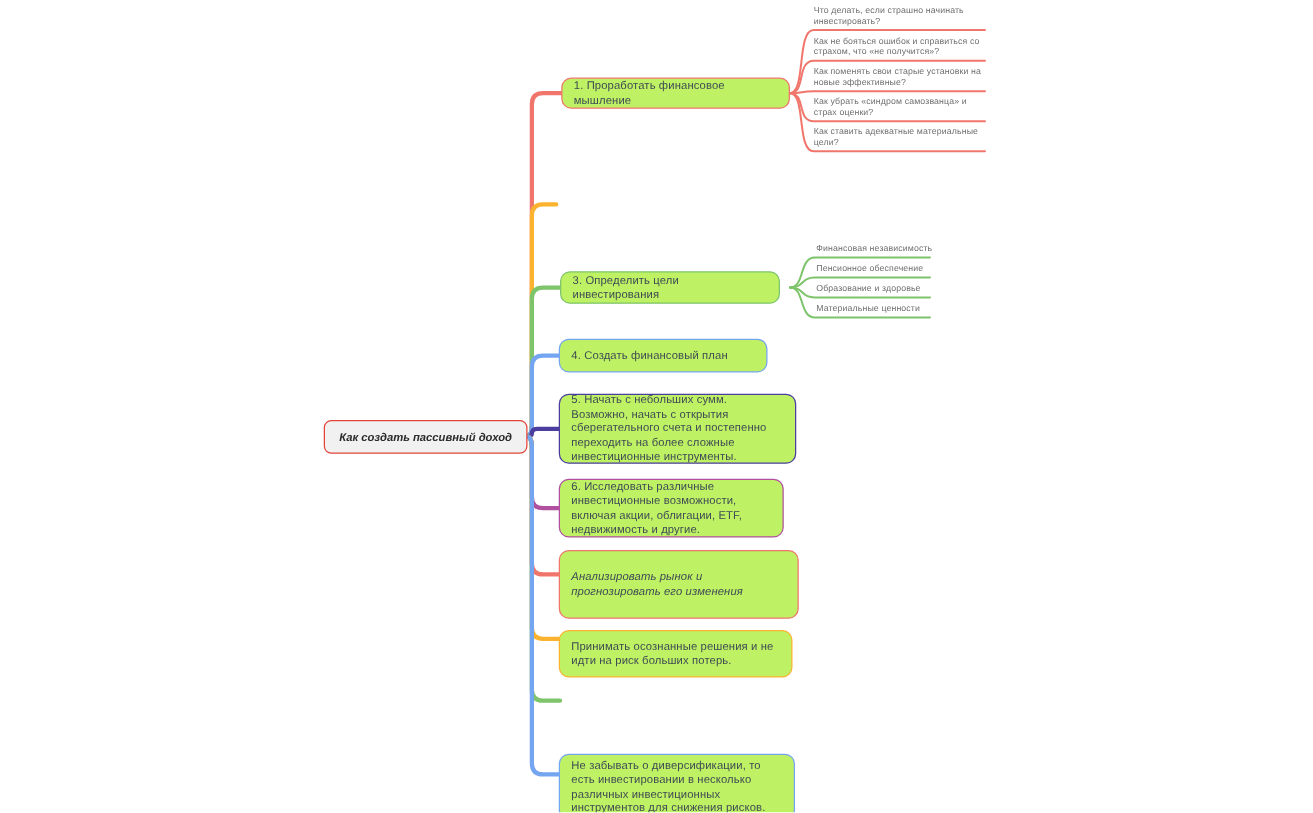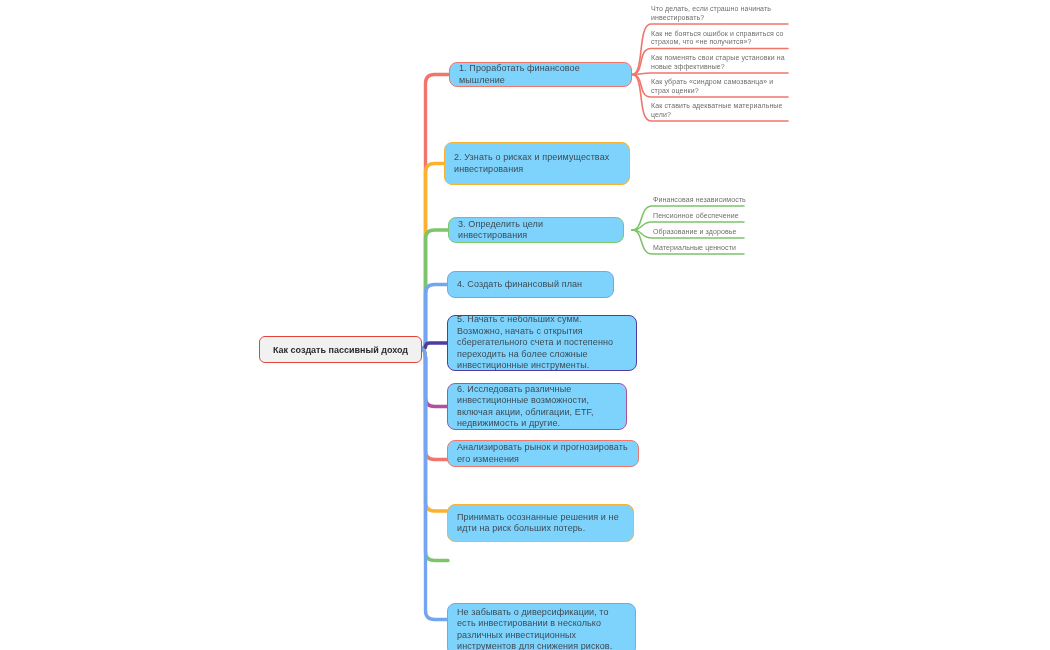--- a/index.html
+++ b/index.html
@@ -2,40 +2,40 @@
 <html><head>
 <meta charset="utf-8">
 <style>
   html,body{margin:0;padding:0;background:#fff;}
   .canvas{
     position:relative;width:1050px;height:650px;background:#ffffff;overflow:hidden;
     font-family:"Liberation Sans","DejaVu Sans",sans-serif;
   }
   svg.wires{position:absolute;left:0;top:0;pointer-events:none;}
   .node{
-    position:absolute;box-sizing:border-box;background:#7dd3fc;
+    position:absolute;box-sizing:border-box;background:#bef264;
     border:1.6px solid #999;border-radius:8px;
     display:flex;align-items:center;
     padding:2px 9px;
     font-size:9px;line-height:11.5px;color:#3f4a54;letter-spacing:.1px;
   }
   .root{
     position:absolute;box-sizing:border-box;background:#f1f1f1;
     border:1.8px solid #e2443a;border-radius:6px;
     display:flex;align-items:center;justify-content:center;
     font-size:9px;font-weight:bold;color:#2b2b2b;
   }
-  .r{left:259px;top:336px;width:163px;height:27px;}
+  .r{left:259px;top:336px;width:163px;height:27px;font-style:italic;}
   .n1{left:449px;top:62px;width:183px;height:25px;}
   .n2{left:444px;top:142px;width:186px;height:43px;}
   .n3{left:448px;top:217px;width:176px;height:26px;}
   .n4{left:447px;top:271px;width:167px;height:27px;}
   .n5{left:447px;top:315px;width:190px;height:56px;}
   .n6{left:447px;top:383px;width:180px;height:47px;}
-  .n7{left:447px;top:440px;width:192px;height:27px;}
+  .n7{left:447px;top:440px;width:192px;height:55px;font-style:italic;}
   .n8{left:447px;top:504px;width:187px;height:38px;}
   .n9{left:447px;top:543px;width:186px;height:35px;}
   .n10{left:447px;top:603px;width:189px;height:53px;}
   .leaf{
     position:absolute;color:#6e6e6e;font-size:7px;line-height:8.8px;letter-spacing:.1px;
   }
   .leaf-a{left:651px;width:140px;}
   .la1{top:5px;} .la2{top:29.5px;} .la3{top:54px;} .la4{top:78px;} .la5{top:102px;}
   .leaf-g{left:653px;white-space:nowrap;}
   .lg1{top:196px;} .lg2{top:212px;} .lg3{top:228px;} .lg4{top:244px;}
@@ -67,21 +67,20 @@
       <path d="M 632 230 C 644 230 639 206 652 206 L 744 206" stroke="#7dc46a"></path>
       <path d="M 632 230 C 644 230 640 222 652 222 L 744 222" stroke="#7dc46a"></path>
       <path d="M 632 230 C 644 230 640 238 652 238 L 744 238" stroke="#7dc46a"></path>
       <path d="M 632 230 C 644 230 639 254 652 254 L 744 254" stroke="#7dc46a"></path>
     </g>
   </svg>
 
   <div class="root r" style="border-color: rgb(226, 68, 58);">Как создать пассивный доход</div>
 
   <div class="node n1" style="border-color: rgb(240, 118, 108);">1. Проработать финансовое мышление</div>
-  <div class="node n2" style="border-color: rgb(251, 179, 47);">2.  Узнать о рисках и преимуществах инвестирования</div>
   <div class="node n3" style="border-color: rgb(125, 196, 106);">3. Определить цели инвестирования</div>
   <div class="node n4" style="border-color: rgb(116, 165, 241);">4. Создать финансовый план</div>
   <div class="node n5" style="border-color: rgb(75, 62, 158);">5. Начать с небольших сумм. Возможно, начать с открытия сберегательного счета и постепенно переходить на более сложные инвестиционные инструменты.</div>
   <div class="node n6" style="border-color: rgb(176, 80, 159);">6. Исследовать различные инвестиционные возможности, включая акции, облигации, ETF, недвижимость и другие.</div>
   <div class="node n7" style="border-color: rgb(240, 118, 108);">Анализировать рынок и прогнозировать его изменения</div>
   <div class="node n8" style="border-color: rgb(251, 179, 47);">Принимать осознанные решения и не идти на риск больших потерь.</div>
   <div class="node n10" style="border-color: rgb(116, 165, 241);">Не забывать о диверсификации, то есть инвестировании в несколько различных инвестиционных инструментов для снижения рисков.</div>
 
   <div class="leaf leaf-a la1">Что делать, если страшно начинать инвестировать?</div>
   <div class="leaf leaf-a la2">Как не бояться ошибок и справиться со страхом, что «не получится»?</div>

